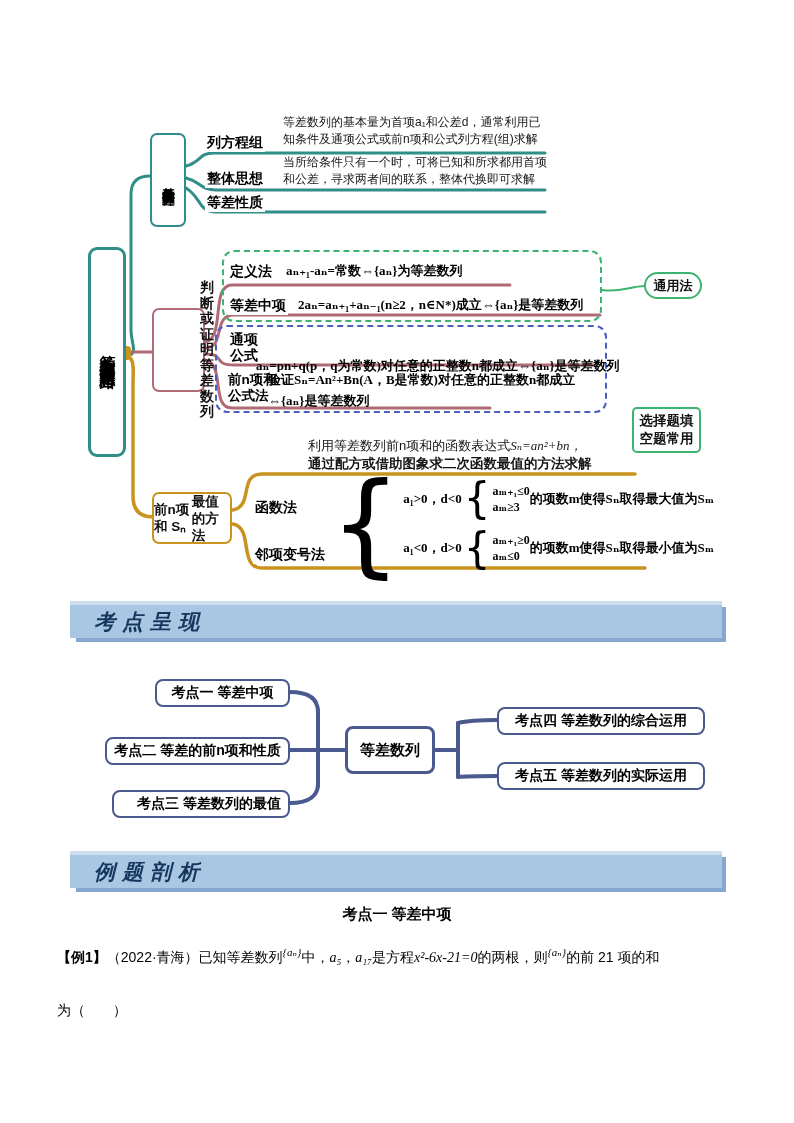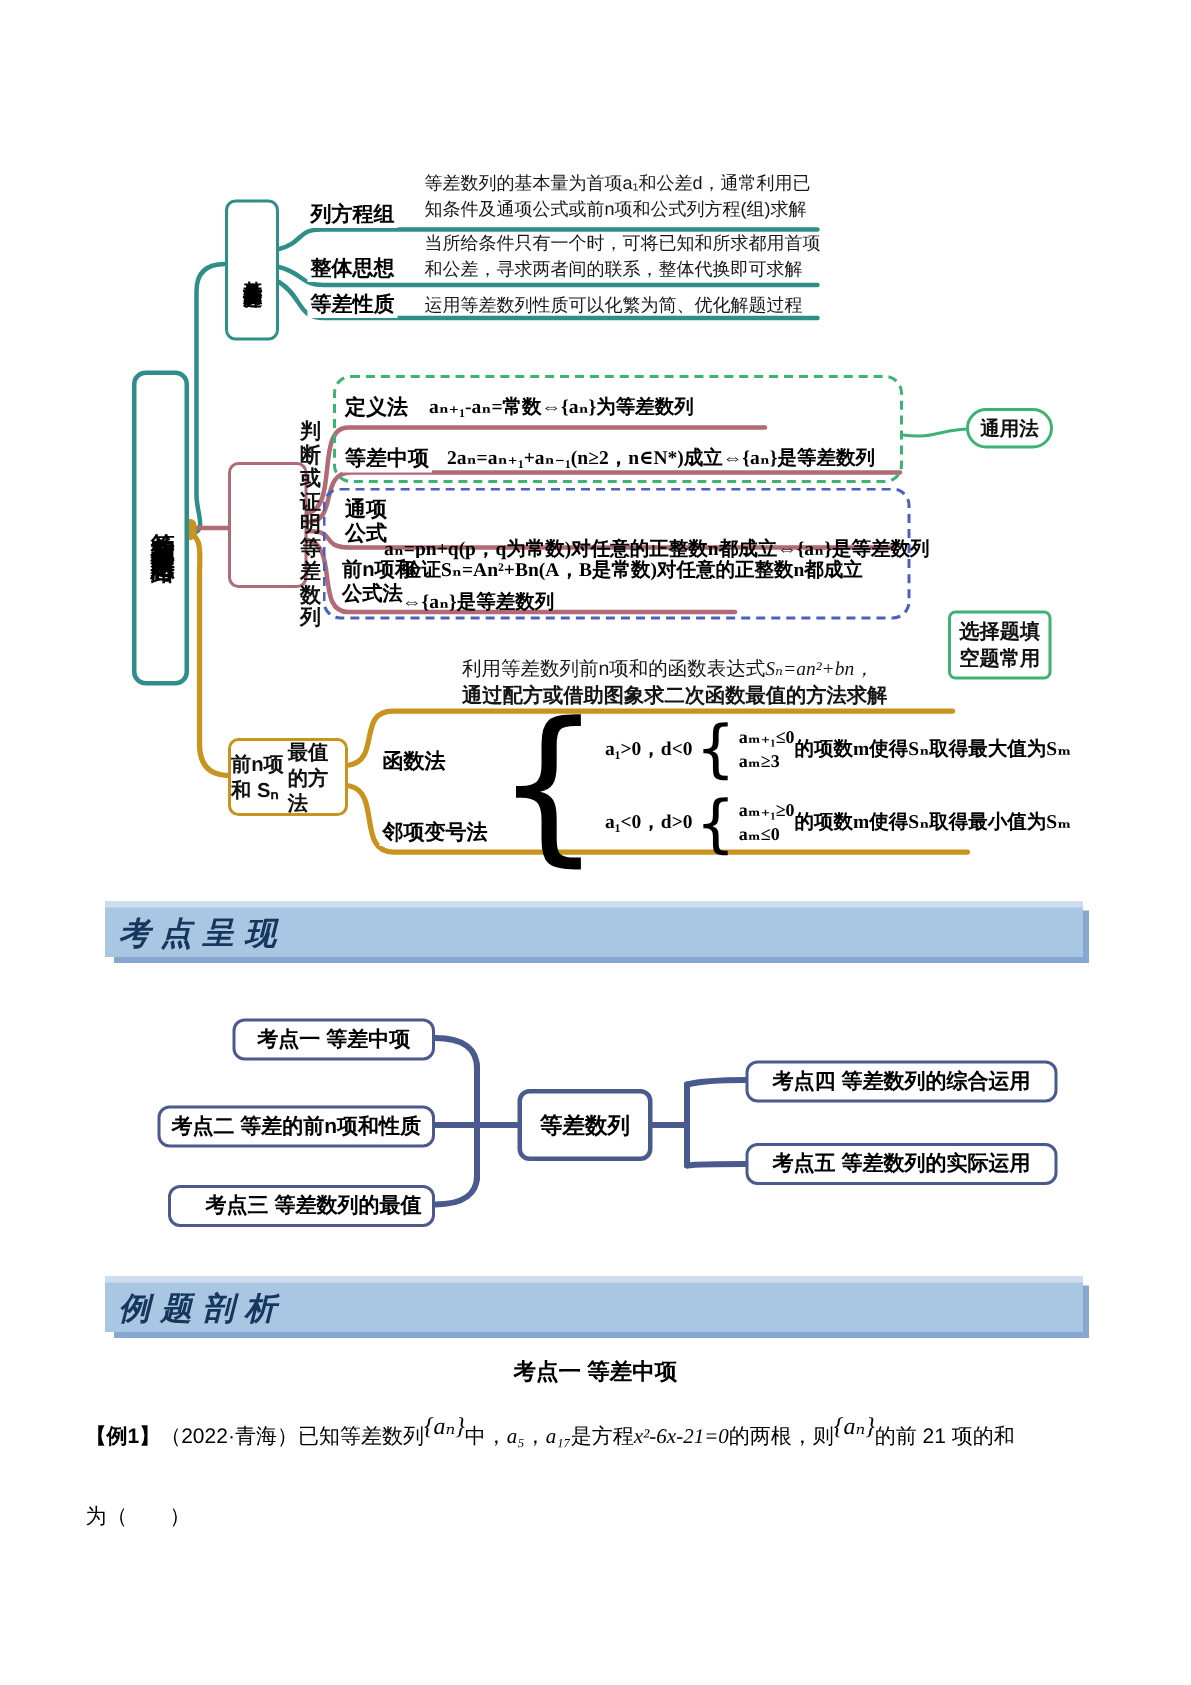--- a/index.html
+++ b/index.html
@@ -34,32 +34,32 @@
         display:flex;flex-direction:column;align-items:center;justify-content:center;
         font-size:13.5px;font-weight:bold;line-height:18px;background:#fff;box-sizing:border-box;}
   .cases{left:330px;top:476px;display:flex;align-items:center;}
   .big-brace{font-family:"DejaVu Sans",sans-serif;font-size:112px;font-weight:400;line-height:0.85;color:#000;}
   .case-col{display:flex;flex-direction:column;gap:12px;margin-left:2px;}
   .case-row{display:flex;align-items:center;font-family:"Liberation Serif","DejaVu Serif",serif;
         font-weight:bold;font-size:13px;color:#000;white-space:nowrap;}
   .small-brace{font-family:"DejaVu Sans",sans-serif;font-size:42px;font-weight:400;line-height:0.9;margin:0 2px;}
   .subcol{display:flex;flex-direction:column;font-size:12px;line-height:16px;}
   .banner{left:70px;width:652px;height:37px;background:#a9c6e3;border-top:4px solid #cdddee;
-        box-shadow:5px 5px 0 -1px #86a8d0;display:flex;align-items:center;padding-left:9px;
+        box-shadow:5px 5px 0 -1px #86a8d0;display:flex;align-items:center;padding-left:24px;
         box-sizing:border-box;}
   .banner-title{font-family:"Liberation Serif","DejaVu Serif",serif;font-weight:bold;font-style:italic;
         font-size:21px;color:#16365c;letter-spacing:7px;}
   .ov-box{border:2.5px solid #4a5a8e;border-radius:8px;background:#fff;display:flex;align-items:center;
         justify-content:center;font-weight:bold;font-size:14px;color:#000;box-sizing:border-box;}
   .ov-center{border-width:3.5px;font-size:15px;}
   .section-heading{left:0;top:905px;width:794px;text-align:center;font-size:15px;font-weight:bold;color:#000;}
   .example{font-size:14px;color:#000;line-height:24px;}
   .ex-tag{font-weight:bold;}
   .mi{font-family:"Liberation Serif","DejaVu Serif",serif;font-style:italic;}
-  .sup{position:relative;top:-6px;font-size:16px;font-family:"Liberation Serif","DejaVu Serif",serif;
+  .sup{position:relative;top:-6px;font-size:11px;font-family:"Liberation Serif","DejaVu Serif",serif;
        font-style:italic;}
 </style>
 </head>
 <body>
 
 <div id="page">
 
   <svg id="connectors" width="794" height="1123" viewBox="0 0 794 1123">
 
     <g stroke="#2f8e88" stroke-width="3" fill="none" stroke-linecap="round">
@@ -103,21 +103,20 @@
 
   <div class="abs vbox b1-box">基本量的运算</div>
 
   <div class="abs blabel" style="left:205px;top:134px;">列方程组</div>
   <div class="abs desc" style="left:283px;top:114px;width:266px;">等差数列的基本量为首项a₁和公差d，通常利用已知条件及通项公式或前n项和公式列方程(组)求解</div>
 
   <div class="abs blabel" style="left:205px;top:170px;">整体思想</div>
   <div class="abs desc" style="left:283px;top:154px;width:266px;">当所给条件只有一个时，可将已知和所求都用首项和公差，寻求两者间的联系，整体代换即可求解</div>
 
   <div class="abs blabel" style="left:205px;top:194px;">等差性质</div>
-  <div class="abs desc" style="left:283px;top:195px;width:290px;">运用等差数列性质可以化繁为简、优化解题过程</div>
 
   <div class="abs judge-box">
     <div class="judge-inner">判断或证明等差数列</div>
   </div>
 
   <div class="abs dash-green"></div>
   <div class="abs dash-blue"></div>
 
   <div class="abs blabel" style="left:228px;top:263px;">定义法</div>
   <div class="abs formula" style="left:286px;top:262px;">aₙ₊₁-aₙ=常数⇔{aₙ}为等差数列</div>

